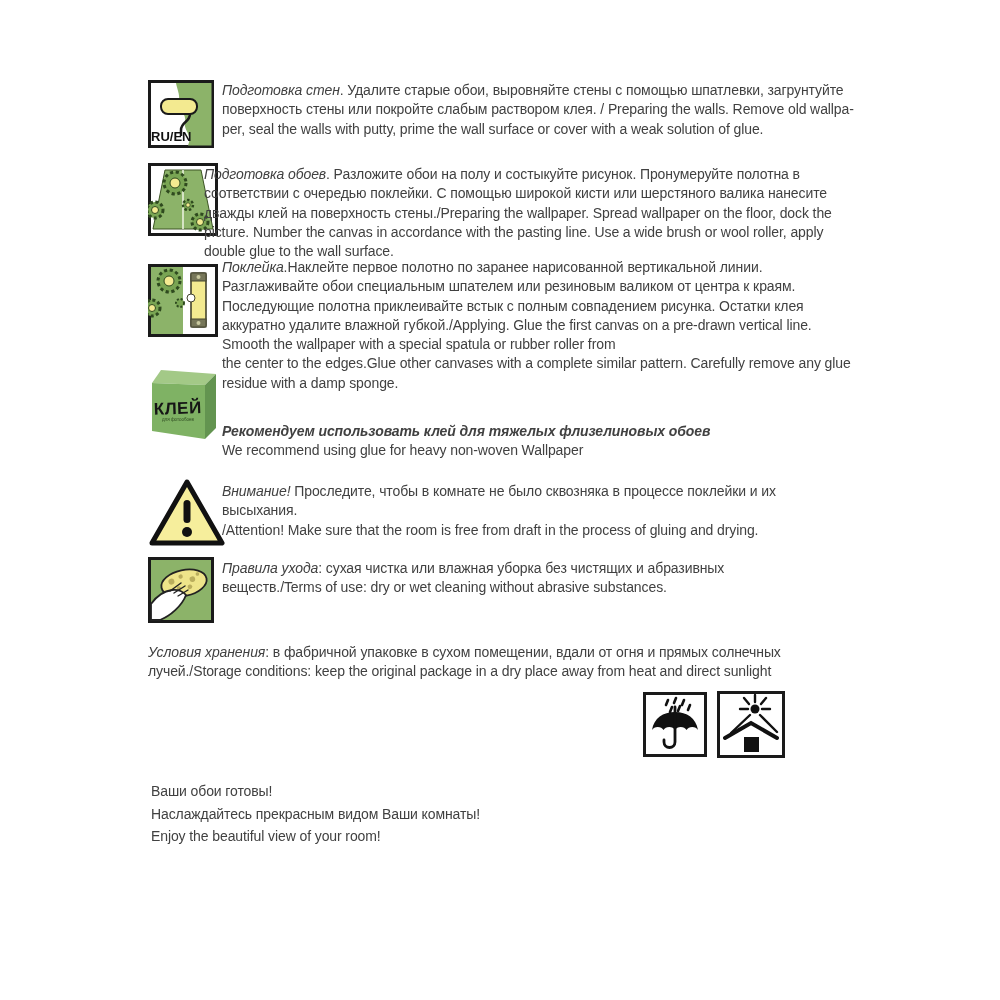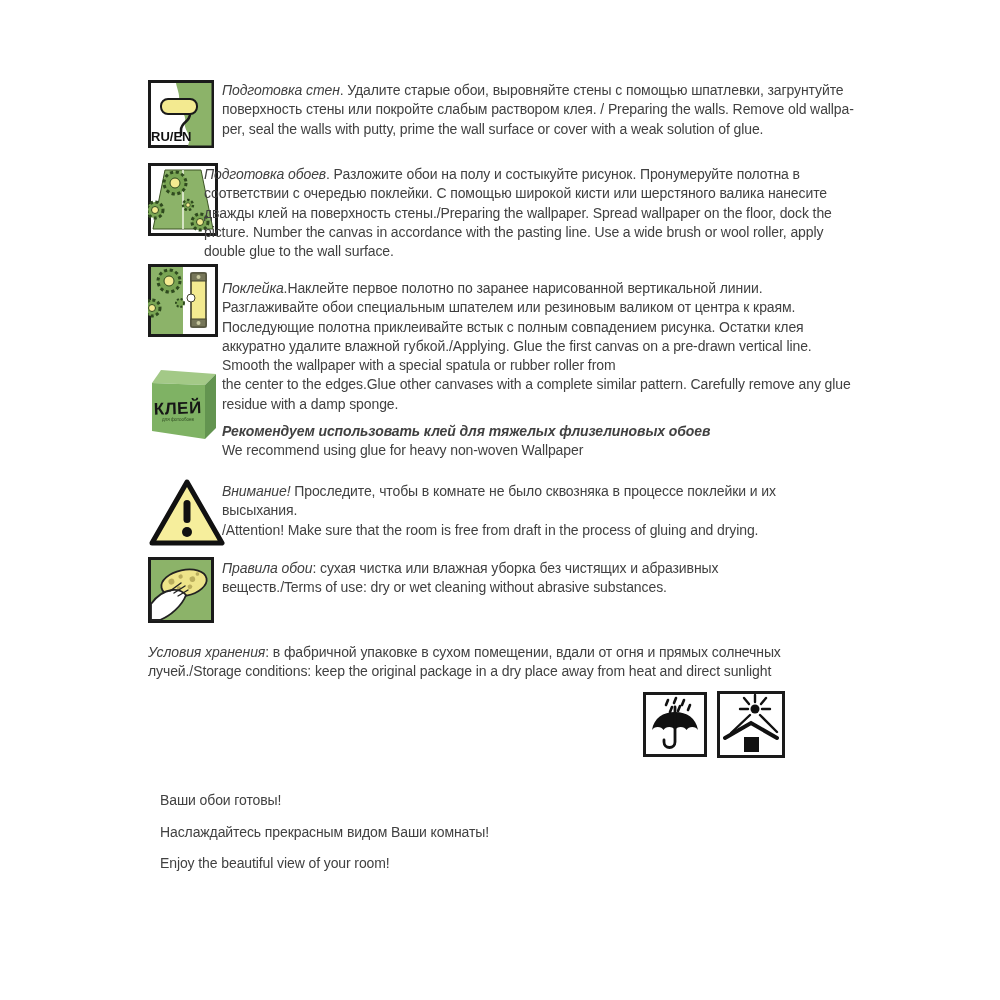--- a/index.html
+++ b/index.html
@@ -4,21 +4,21 @@
 <style>
   html,body{margin:0;padding:0;background:#fff;}
   .page{position:relative;width:1000px;height:1000px;background:#ffffff;
         font-family:"Liberation Sans",sans-serif;color:#414141;overflow:hidden;}
   .block{position:absolute;font-size:14px;line-height:19.3px;letter-spacing:-0.1px;}
   .lead{font-style:italic;}
   .lead-bold{font-style:italic;font-weight:bold;}
   .txt{white-space:pre-line;}
   .icon{position:absolute;}
   svg text{font-family:"Liberation Sans",sans-serif;}
-  .closing div{margin:12px;}
+  .closing div{margin:3px;}
 </style>
 </head>
 <body>
 
 <div class="page">
 
   <svg class="icon" style="left:148px;top:80px" width="66" height="68" viewBox="0 0 66 68">
     <rect x="1.5" y="1.5" width="63" height="65" fill="#ffffff" stroke="#1a1a1a" stroke-width="3"></rect>
     <path d="M28,3 H63.5 V65.5 H40 C45,55 35,50 37,42 C39,34 30,30 31,21 C32,14 29,9 28,3 Z" fill="#8cb369"></path>
     <rect x="13" y="19" width="36" height="15" rx="7" fill="#f3ea90" stroke="#1a1a1a" stroke-width="2"></rect>
@@ -62,21 +62,21 @@
     <circle cx="4" cy="44" r="8" fill="#79a553" stroke="#2f4a1f" stroke-width="3" stroke-dasharray="3 2.4"></circle>
     <circle cx="4" cy="44" r="3.5" fill="#f3ea90" stroke="#2f4a1f" stroke-width="1"></circle>
     <circle cx="32" cy="39" r="4" fill="#79a553" stroke="#2f4a1f" stroke-width="2" stroke-dasharray="2 1.8"></circle>
     <rect x="43" y="9" width="15" height="54" rx="2" fill="#f3ea90" stroke="#44442f" stroke-width="1.6"></rect>
     <rect x="43" y="9" width="15" height="8" fill="#77775a" stroke="#44442f" stroke-width="1"></rect>
     <rect x="43" y="55" width="15" height="8" fill="#77775a" stroke="#44442f" stroke-width="1"></rect>
     <circle cx="50.5" cy="13" r="2" fill="#c9c9a0"></circle>
     <circle cx="50.5" cy="59" r="2" fill="#c9c9a0"></circle>
     <circle cx="43" cy="34" r="4" fill="#ffffff" stroke="#44442f" stroke-width="1"></circle>
   </svg>
-  <div class="block" style="left:222px;top:279px;width:655px">
+  <div class="block" style="left:222px;top:258px;width:655px">
     <i class="lead">Поклейка</i><span class="txt">.Наклейте первое полотно по заранее нарисованной вертикальной линии.
 Разглаживайте обои специальным шпателем или резиновым валиком от центра к краям.
 Последующие полотна приклеивайте встык с полным совпадением рисунка. Остатки клея
 аккуратно удалите влажной губкой./Applying. Glue the first canvas on a pre-drawn vertical line.
 Smooth the wallpaper with a special spatula or rubber roller from
 the center to the edges.Glue other canvases with a complete similar pattern. Carefully remove any glue
 residue with a damp sponge.</span>
   </div>
 
   <svg class="icon" style="left:146px;top:364px" width="74" height="78" viewBox="0 0 74 78">
@@ -110,21 +110,21 @@
       <circle cx="34" cy="19" r="2.2" fill="#b9ad5d"></circle>
       <circle cx="45" cy="24" r="2.8" fill="#b9ad5d"></circle>
       <circle cx="30" cy="30" r="2" fill="#b9ad5d"></circle>
       <circle cx="41" cy="31" r="2.3" fill="#b9ad5d"></circle>
       <circle cx="51" cy="20" r="1.8" fill="#b9ad5d"></circle>
     </g>
     <path d="M3,63 L3,47 C8,40 16,34 24,33 C30,32 36,35 38,38 C34,49 22,59 12,63 Z" fill="#ffffff" stroke="#222" stroke-width="1.8"></path>
     <path d="M22,34 L33,26 M26,36 L37,29 M30,39 L40,33" fill="none" stroke="#222" stroke-width="1.4" stroke-linecap="round"></path>
   </svg>
   <div class="block" style="left:222px;top:559px;width:620px">
-    <i class="lead">Правила обои</i><span class="txt">: сухая чистка или влажная уборка без чистящих и абразивных
+    <i class="lead">Правила ухода</i><span class="txt">: сухая чистка или влажная уборка без чистящих и абразивных
 веществ./Terms of use: dry or wet cleaning without abrasive substances.</span>
   </div>
 
   <div class="block" style="left:148px;top:643px;width:680px">
     <i class="lead">Условия хранения</i><span class="txt">: в фабричной упаковке в сухом помещении, вдали от огня и прямых солнечных
 лучей./Storage conditions: keep the original package in a dry place away from heat and direct sunlight</span>
   </div>
 
   <svg class="icon" style="left:643px;top:692px" width="64" height="65" viewBox="0 0 64 65">
     <rect x="1.5" y="1.5" width="61" height="62" fill="#ffffff" stroke="#1a1a1a" stroke-width="3"></rect>

